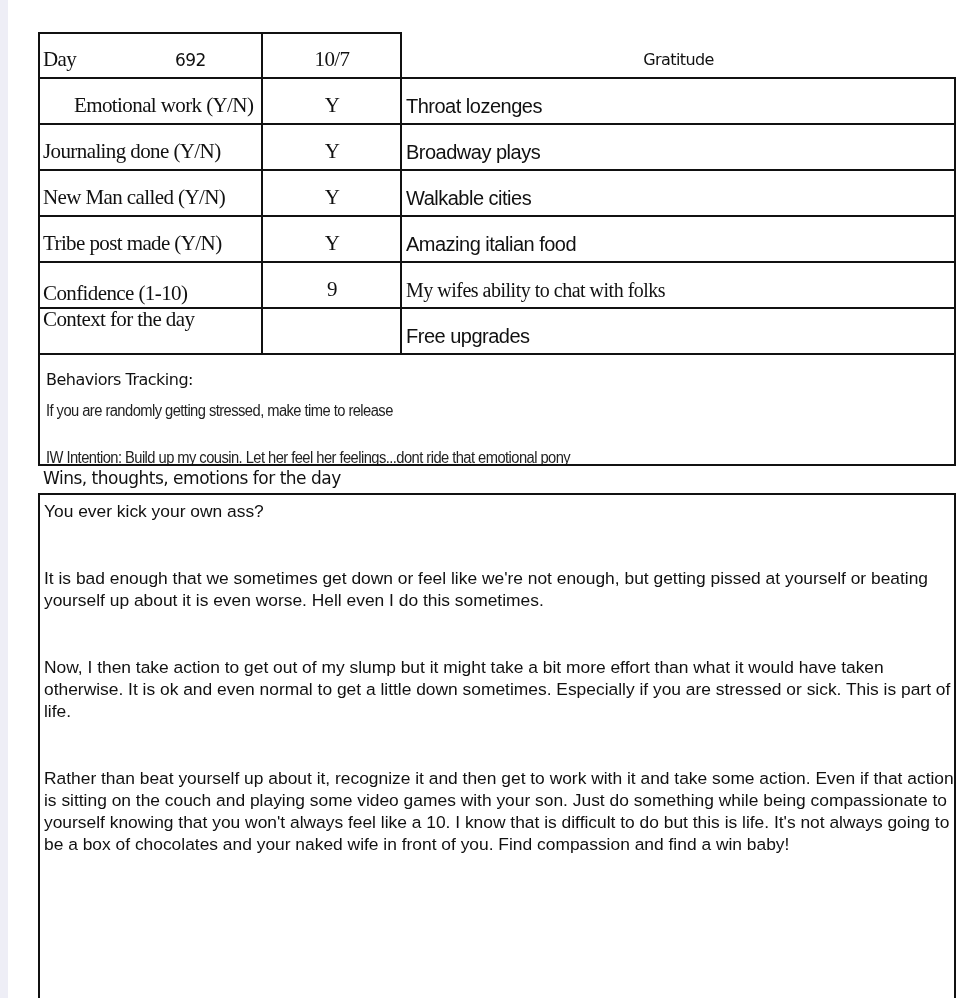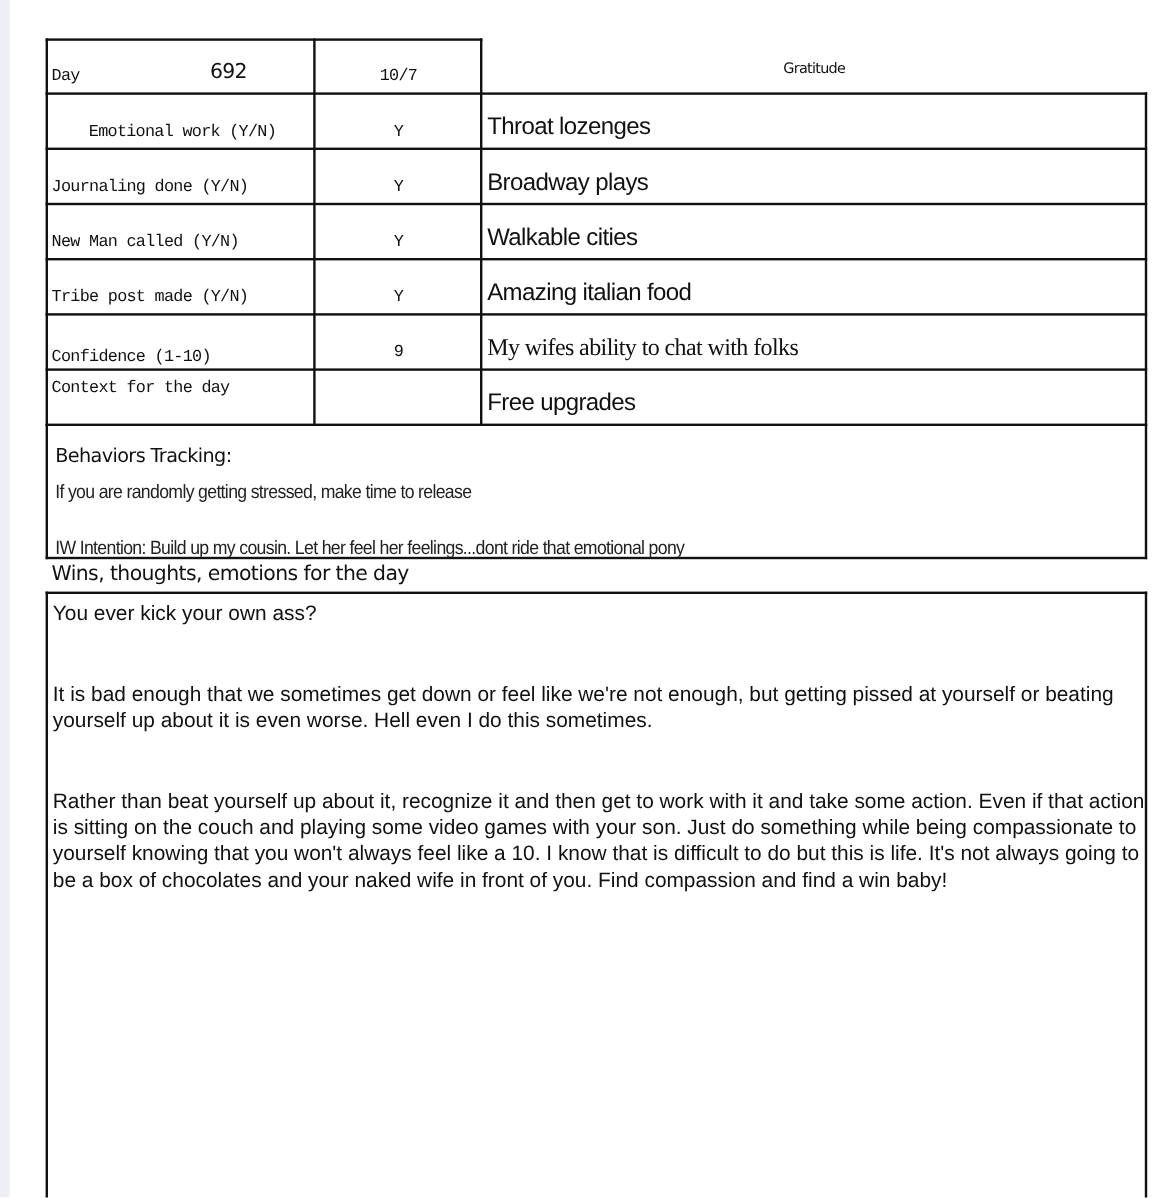--- a/index.html
+++ b/index.html
@@ -18,22 +18,22 @@
     .left-strip {
       position: absolute;
       left: 0; top: 0;
       width: 8px; height: 998px;
       background: #eeeef6;
     }
     
     .cell {
       position: absolute;
       box-sizing: border-box;
-      font-family: Liberation Mono, monospace;
-      font-size: 14px;
+      font-family: Liberation Serif, serif;
+      font-size: 21px;
       letter-spacing: -0.6px;
       color: #111;
       display: flex;
       align-items: flex-end;
       padding-bottom: 6px;
       white-space: nowrap;
       overflow: hidden;
     }
     .label { left: 38px; width: 225px; padding-left: 5px; }
     .value { left: 262px; width: 140px; justify-content: center; }
@@ -55,21 +55,21 @@
       font-family: "DejaVu Sans", sans-serif;
       font-size: 17px;
       letter-spacing: -0.6px;
     }
     .grat-header {
       position: absolute;
       left: 401px; width: 555px;
       top: 50px;
       text-align: center;
       font-family: "DejaVu Sans", sans-serif;
-      font-size: 12px;
+      font-size: 16px;
       letter-spacing: -0.6px;
     }
     
     .behaviors {
       position: absolute;
       left: 38px; top: 354px;
       width: 918px; height: 112px;
       box-sizing: border-box;
       border: 2px solid #111;
       border-top: none;
@@ -171,14 +171,15 @@
 <div class="behaviors">
   <div class="behaviors-title">Behaviors Tracking:</div>
   <div class="behaviors-line b1">If you are randomly getting stressed, make time to release</div>
   <div class="behaviors-line b2">IW Intention: Build up my cousin.  Let her feel her feelings...dont ride that emotional pony</div>
 </div>
 
 <div class="wins-title">Wins, thoughts, emotions for the day</div>
 <div class="journal">
   <p class="first">You ever kick your own ass?</p>
   <p>It is bad enough that we sometimes get down or feel like we're not enough, but getting pissed at yourself or beating yourself up about it is even worse.  Hell even I do this sometimes.</p>
+  <p>Now, I then take action to get out of my slump but it might take a bit more effort than what it would have taken otherwise.  It is ok and even normal to get a little down sometimes.  Especially if you are stressed or sick.  This is part of life.</p>
   <p>Rather than beat yourself up about it, recognize it and then get to work with it and take some action.  Even if that action is sitting on the couch and playing some video games with your son.  Just do something while being compassionate to yourself knowing that you won't always feel like a 10.  I know that is difficult to do but this is life.  It's not always going to be a box of chocolates and your naked wife in front of you.  Find compassion and find a win baby!</p>
 </div>
 
 </body></html>

